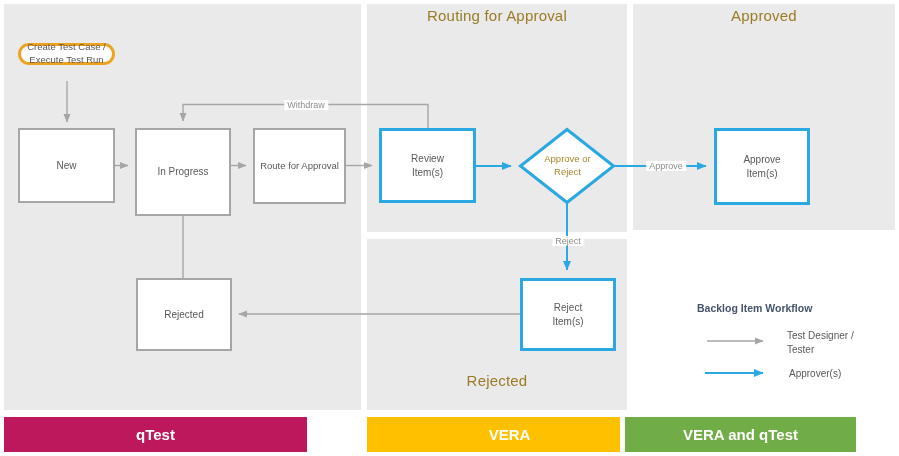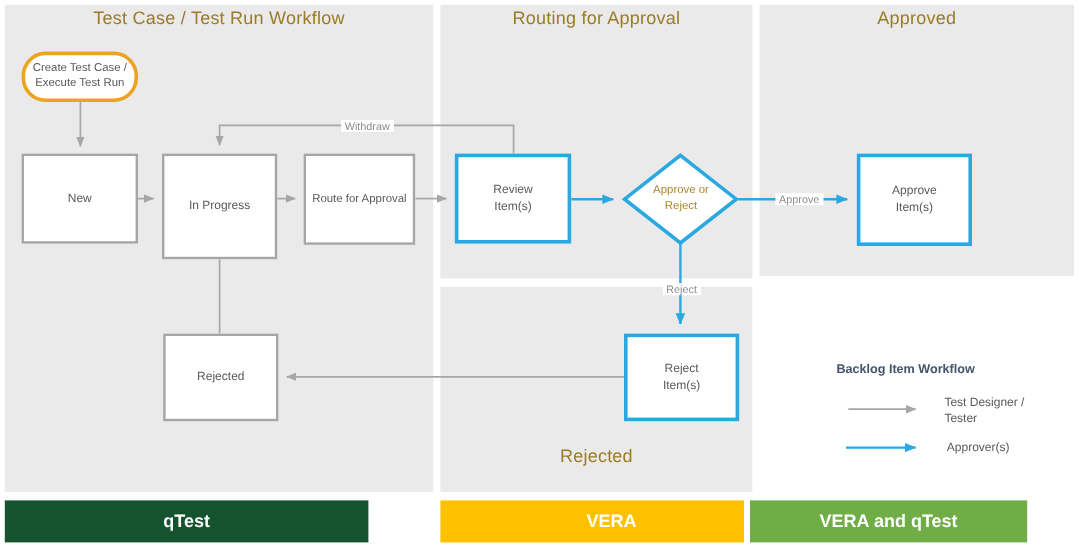--- a/index.html
+++ b/index.html
@@ -24,35 +24,34 @@
   .svg-overlay { position:absolute; left:0; top:0; width:899px; height:456px; pointer-events:none; }
 
   .edge-label { position:absolute; transform:translate(-50%,-50%); background:#ffffff;
           color:#8C8C8C; font-size:9px; padding:0 3px; white-space:nowrap; }
 
   .legend-title { position:absolute; font-size:10.5px; font-weight:bold; color:#44546A; }
   .legend-label { position:absolute; font-size:10px; color:#595959; line-height:1.4; }
 
   .bar { position:absolute; top:417px; height:35px; display:flex; align-items:center;
          justify-content:center; color:#ffffff; font-weight:bold; font-size:15px; }
-  .bar-qtest { left:4px; width:303px; background:#14532d; }
+  .bar-qtest { left:4px; width:303px; background:#be185d; }
   .bar-vera { left:367px; width:253px; background:#FFC000;padding-left:32px; }
   .bar-vera-qtest { left:625px; width:231px; background:#70AD47; }
 </style>
 </head>
 <body>
 
 <div class="canvas">
 
   <div class="panel" style="left:4px; top:4px; width:357px; height:406px;"></div>
   <div class="panel" style="left:367px; top:4px; width:260px; height:228px;"></div>
   <div class="panel" style="left:367px; top:239px; width:260px; height:171px;"></div>
   <div class="panel" style="left:633px; top:4px; width:262px; height:226px;"></div>
 
-  <div class="lane-title" style="left:4px; top:7px; width:357px;">Test Case / Test Run Workflow</div>
   <div class="lane-title" style="left:367px; top:7px; width:260px;">Routing for Approval</div>
   <div class="lane-title" style="left:633px; top:7px; width:262px;">Approved</div>
   <div class="lane-title" style="left:367px; top:372px; width:260px;">Rejected</div>
 
   <svg class="svg-overlay" viewBox="0 0 899 456">
     <defs>
       <marker id="ag" markerWidth="10" markerHeight="9" refX="8" refY="4" orient="auto" markerUnits="userSpaceOnUse">
         <path d="M0,0.5 L8.6,4 L0,7.5 z" fill="#A6A6A6"></path>
       </marker>
       <marker id="ab" markerWidth="11" markerHeight="10" refX="9" refY="4.5" orient="auto" markerUnits="userSpaceOnUse">
@@ -71,21 +70,21 @@
     <path d="M476,166 L511,166" stroke="#29A8E1" stroke-width="2" fill="none" marker-end="url(#ab)"></path>
     <path d="M615,166 L706,166" stroke="#29A8E1" stroke-width="2" fill="none" marker-end="url(#ab)"></path>
     <path d="M567,203 L567,270" stroke="#29A8E1" stroke-width="2" fill="none" marker-end="url(#ab)"></path>
 
     <polygon points="567,129.5 613.5,166 567,202.5 520.5,166" fill="#ffffff" stroke="#29A8E1" stroke-width="3" stroke-linejoin="miter"></polygon>
 
     <path d="M707,341 L763,341" stroke="#A6A6A6" stroke-width="1.4" fill="none" marker-end="url(#ag)"></path>
     <path d="M705,373 L763,373" stroke="#29A8E1" stroke-width="2" fill="none" marker-end="url(#ab)"></path>
   </svg>
 
-  <div class="oval" style="left:18px; top:43px; width:97px; height:42px;">
+  <div class="oval" style="left:18px; top:43px; width:97px; height:22px;">
     <span>Create Test Case /</span>
     <span>Execute Test Run</span>
   </div>
 
   <div class="node gray" style="left:18px; top:128px; width:97px; height:75px;">
     <span>New</span>
   </div>
 
   <div class="node gray" style="left:135px; top:128px; width:96px; height:88px;">
     <span>In Progress</span>

